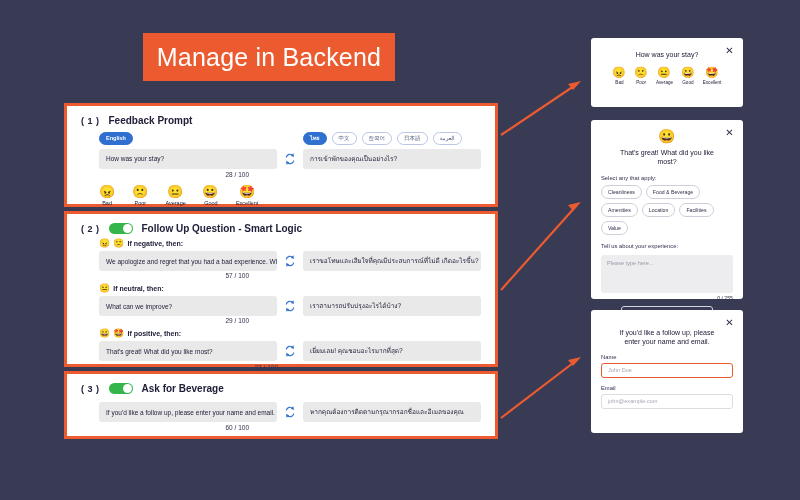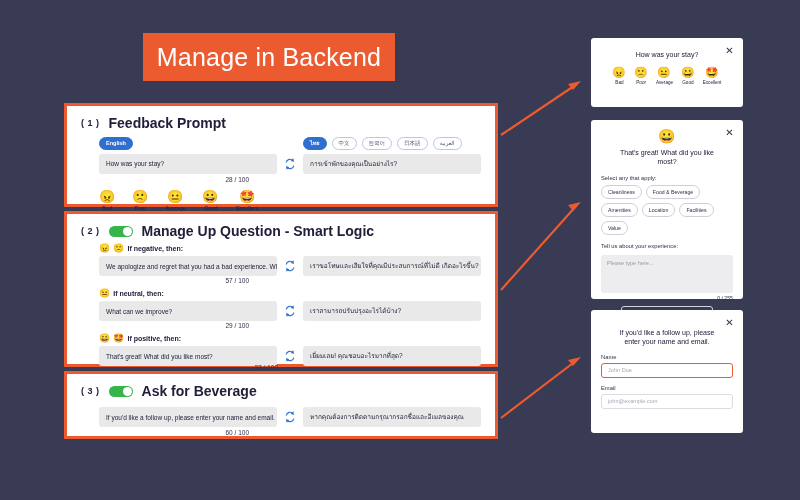--- a/index.html
+++ b/index.html
@@ -31,21 +31,21 @@
   }
   #panel1 { top: 103px; height: 104px; }
   #panel2 { top: 211px; height: 156px; }
   #panel3 { top: 371px; height: 68px; }
 
   .panel-head {
     display: flex; align-items: center; gap: 9px;
     padding: 9px 0 0 14px;
   }
   .panel-num { font-size: 9px; font-weight: bold; color: #20203a; letter-spacing: .5px; }
-  .panel-title { font-size: 14px; font-weight: bold; color: #20203a; }
+  .panel-title { font-size: 10px; font-weight: bold; color: #20203a; }
 
   .toggle {
     width: 24px; height: 11px; border-radius: 6px;
     background: #36b54a; position: relative; flex: 0 0 auto;
   }
   .toggle .knob {
     position: absolute; right: 1px; top: 1px;
     width: 9px; height: 9px; border-radius: 50%; background: #ffffff;
   }
 
@@ -231,21 +231,21 @@
       </div>
     </div>
   </div>
 
   <div class="panel" id="panel2">
     <div class="panel-head">
       <span class="panel-num">( 2 )</span>
       <span class="toggle">
           <span class="knob"></span>
         </span>
-      <span class="panel-title">Manage Up Question - Smart Logic</span>
+      <span class="panel-title">Follow Up Question - Smart Logic</span>
     </div>
 
     <div class="cond-row">
       <span style="font-size:9px;">😠</span>
       <span style="font-size:9px;">🙁</span>
       <span>If negative, then:</span>
     </div>
     <div class="field-row">
       <div class="tfield left">We apologize and regret that you had a bad experience. Wh</div>
       <span class="sync-icon">

